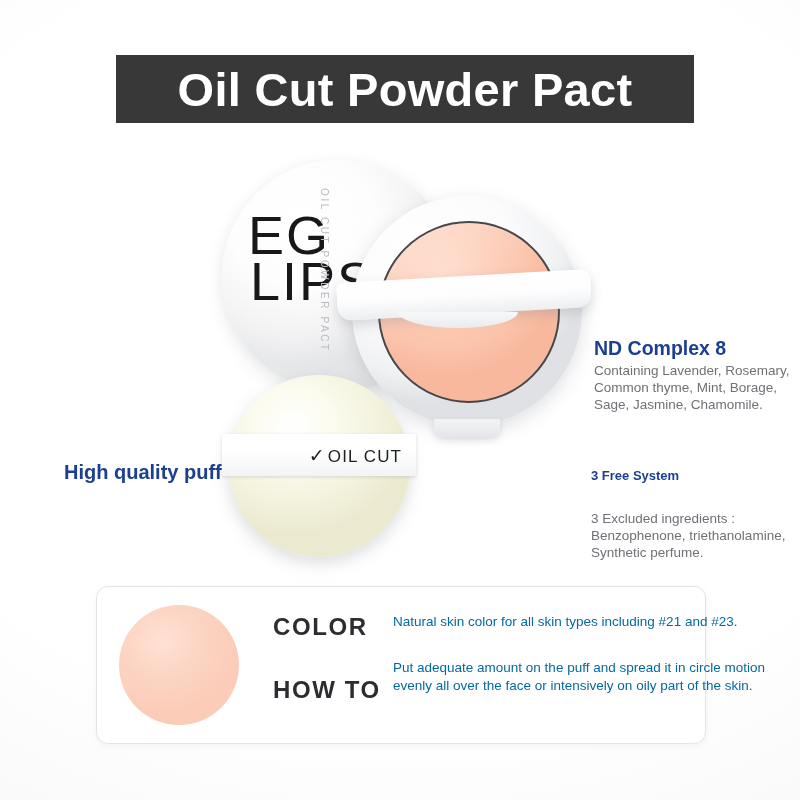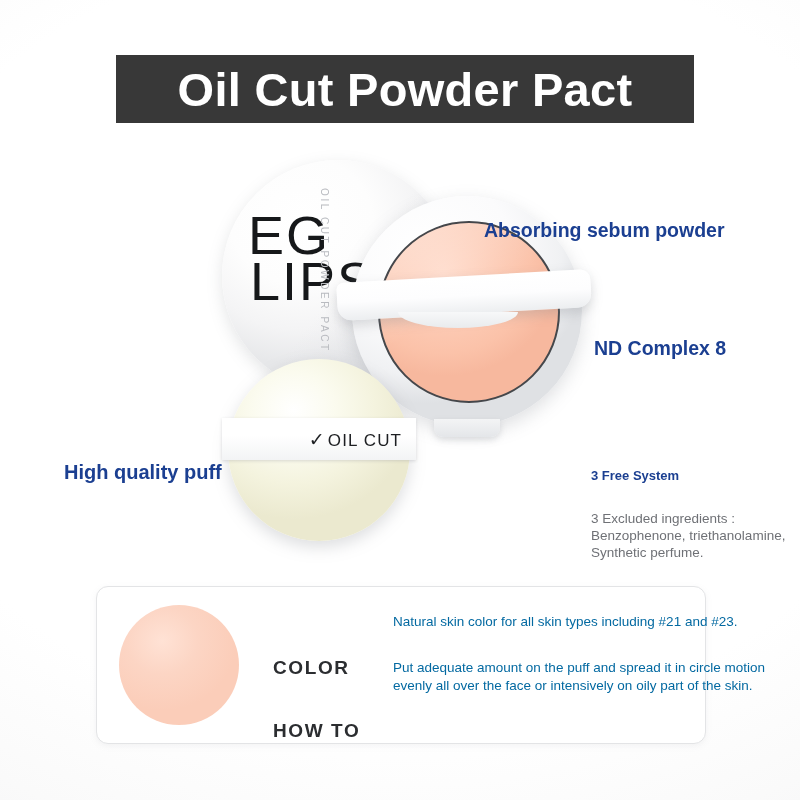--- a/index.html
+++ b/index.html
@@ -152,21 +152,21 @@
     position: absolute;
     left: 398px; top: 172px;
     width: 120px; height: 16px;
     border-radius: 0 0 60px 60px / 0 0 16px 16px;
     background: linear-gradient(#f7f8f9, #e9ebed);
   }
 
   
   .puff {
     position: absolute;
-    left: 228px; top: 219px;
+    left: 228px; top: 235px;
     width: 182px; height: 182px;
     border-radius: 50%;
     background:
       radial-gradient(66% 60% at 36% 28%, #ffffff 0%, #fbfbef 34%, #f4f3de 68%, #ebe9cf 100%);
     box-shadow: 0 6px 16px rgba(125,129,137,0.26);
   }
   .puff-band {
     position: absolute;
     left: -6px; top: 59px;
     width: 194px; height: 42px;
@@ -201,25 +201,24 @@
     left: 22px; top: 18px;
     width: 120px; height: 120px;
     border-radius: 50%;
     background: radial-gradient(62% 58% at 36% 30%, #ffe2d5 0%, #fcd5c4 48%, #fbcdb9 100%);
   }
   .info-row { position: absolute; display: flex; }
   #row-color { left: 176px; top: 26px; }
   #row-howto { left: 176px; top: 72px; }
   .info-label {
     color: #2b2d30;
-    font-size: 19px;
+    font-size: 24px;
     font-weight: bold;
     letter-spacing: 1.6px;
     white-space: nowrap;
-    margin-top: 44px;
   }
   #row-color .info-label { width: 96px; }
   #row-howto .info-label { width: 96px; padding-top: 17px; }
   .info-text {
     color: #0369a1;
     font-size: 13.5px;
     line-height: 1.32;
     margin-left: 24px;
     width: 398px;
     white-space: pre-line;
@@ -257,23 +256,25 @@
 
     <div class="puff">
       <div class="puff-band">
         <span class="mark"><span class="tick">✓</span><span>OIL CUT</span></span>
       </div>
     </div>
 
   </div>
 
   <div class="note-head" id="note-puff">High quality puff</div>
-  <div class="note-head" id="note-absorb">Absorbing sebum powder</div>
 
   <div class="note-head" id="note-nd-head">ND Complex 8</div>
+  <div class="note-body" id="note-nd-body">Containing Lavender, Rosemary,
+Common thyme, Mint, Borage,
+Sage, Jasmine, Chamomile.</div>
 
   <div class="note-head" id="note-free-head">3 Free System</div>
   <div class="note-body" id="note-free-body">3 Excluded ingredients :
 Benzophenone, triethanolamine,
 Synthetic perfume.</div>
 
   <div class="info-panel">
     <div class="swatch"></div>
 
     <div class="info-row" id="row-color">

